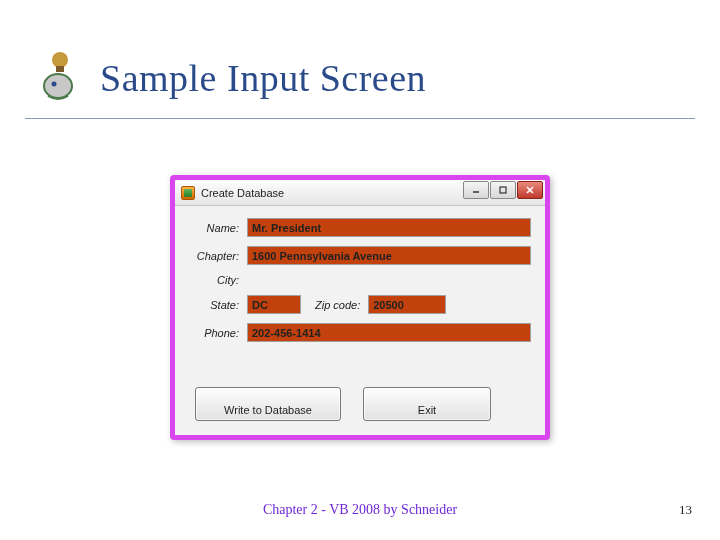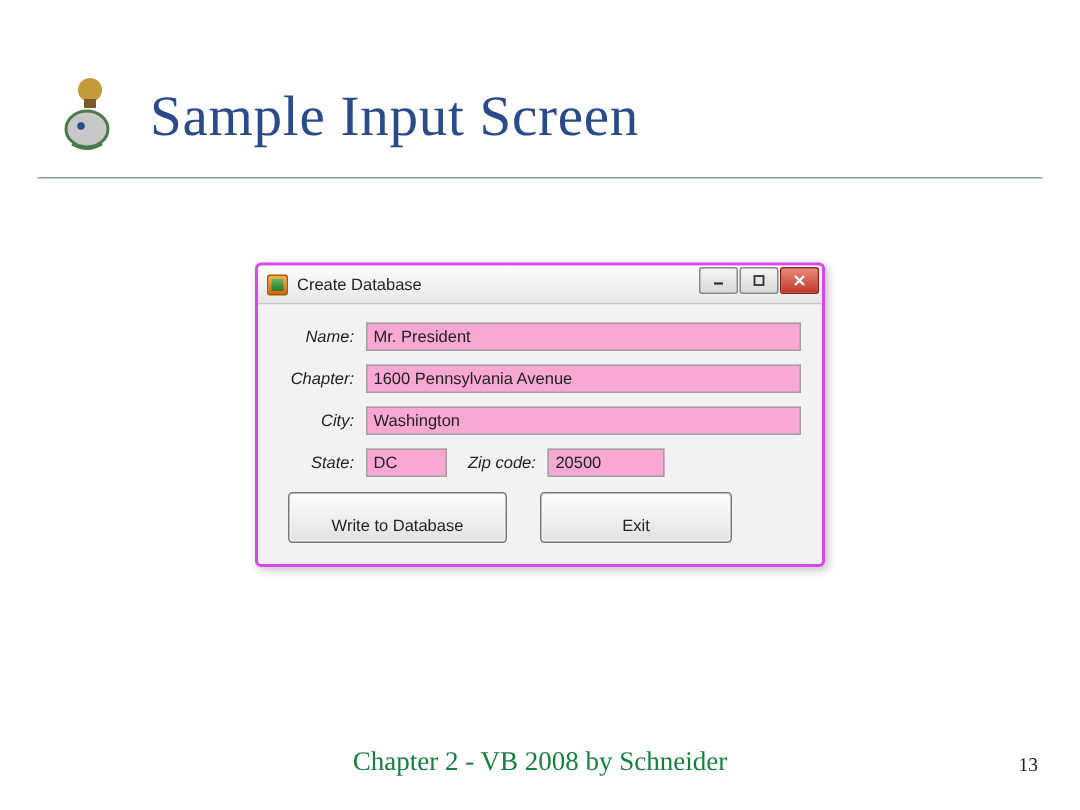--- a/index.html
+++ b/index.html
@@ -46,21 +46,21 @@
     right: 25px;
     height: 1px;
     background: #8899bb;
   }
   .window {
     position: absolute;
     top: 175px;
     left: 170px;
     width: 380px;
     background: #f2f2f2;
-    border: 2px solid #d946ef;
+    border: 5px solid #d946ef;
     border-radius: 4px;
     box-shadow: 2px 2px 6px rgba(0,0,0,0.25);
     font-size: 11px;
   }
   .titlebar {
     height: 26px;
     background: linear-gradient(#fdfdfd, #e6e6e6);
     border-bottom: 1px solid #c5c5c5;
     border-radius: 4px 4px 0 0;
     display: flex;
@@ -125,25 +125,26 @@
     text-align: right;
     padding-right: 8px;
     color: #222;
     font-size: 11px;
     font-style: italic;
   }
   .txt {
     flex: 1;
     height: 19px;
     border: 1px solid #a0a0a0;
-    background: #f9a8d4;
+    background: #c2410c;
     font-size: 11px;
     padding: 1px 4px;
     color: #222;
     font-family: inherit;
+    font-weight: bold;
   }
   .txt.short { width: 54px; flex: none; }
   .lbl.mid { width: auto; padding: 0 8px 0 14px; }
   .txt.zip { width: 78px; flex: none; }
   .btnrow {
     display: flex;
     gap: 22px;
     margin-top: 10px;
     padding-left: 6px;
   }
@@ -151,32 +152,33 @@
     height: 24px;
     border: 1px solid #7a7a7a;
     border-radius: 3px;
     background: linear-gradient(#fdfdfd, #e2e2e2);
     font-size: 11px;
     color: #222;
     padding: 16px 10px;
     cursor: default;
     font-family: inherit;
     box-shadow: inset 0 0 0 1px rgba(255,255,255,0.6);
+    margin-top: 35px;
   }
   .btn.wide { width: 146px; }
   .btn.exit { width: 128px; }
   .footer {
     position: absolute;
     bottom: 22px;
     left: 0;
     right: 0;
     text-align: center;
     font-family: "Times New Roman", serif;
-    font-size: 18px;
-    color: #15803d;
+    font-size: 14px;
+    color: #6d28d9;
   }
   .page-num {
     position: absolute;
     bottom: 22px;
     right: 28px;
     font-family: "Times New Roman", serif;
     font-size: 13px;
     color: #222;
   }
 </style>
@@ -227,28 +229,31 @@
       <div class="row">
         <span class="lbl">Name:</span>
         <input class="txt" value="Mr. President" style="">
       </div>
       <div class="row">
         <span class="lbl">Chapter:</span>
         <input class="txt" value="1600 Pennsylvania Avenue" style="">
       </div>
       <div class="row">
         <span class="lbl">City:</span>
-        <input class="txt" value="Washington" style="">
       </div>
       <div class="row">
         <span class="lbl">State:</span>
         <input class="txt short" value="DC" style="">
         <span class="lbl mid">Zip code:</span>
         <input class="txt zip" value="20500" style="">
       </div>
+      <div class="row">
+        <span class="lbl">Phone:</span>
+        <input class="txt" value="202-456-1414" style="">
+      </div>
       <div class="btnrow">
         <button class="btn wide">Write to Database</button>
         <button class="btn exit">Exit</button>
       </div>
     </div>
   </div>
 
   <div class="footer">Chapter 2 - VB 2008 by Schneider</div>
   <div class="page-num">13</div>
 </div>

